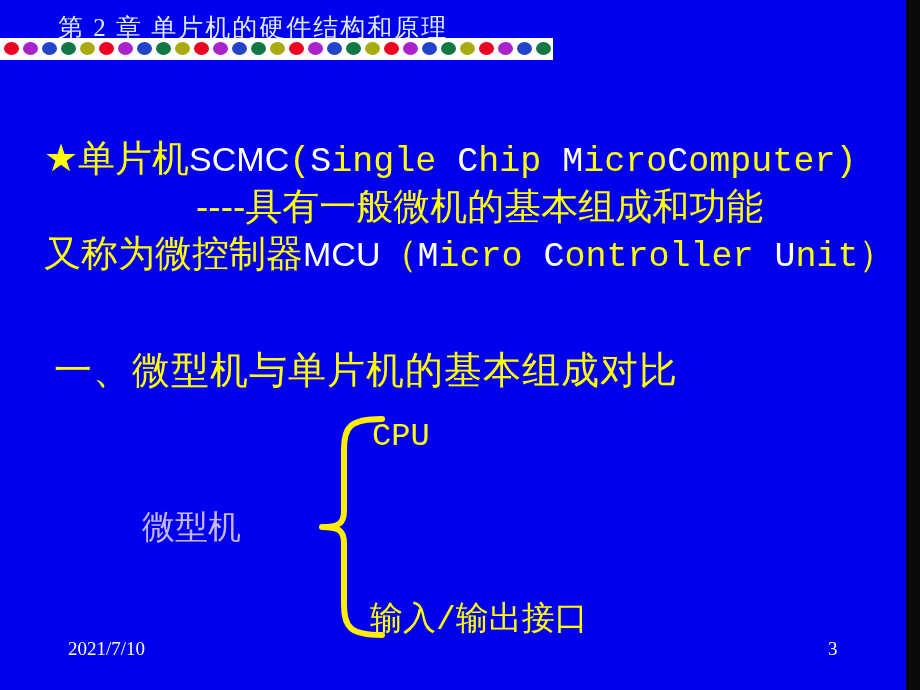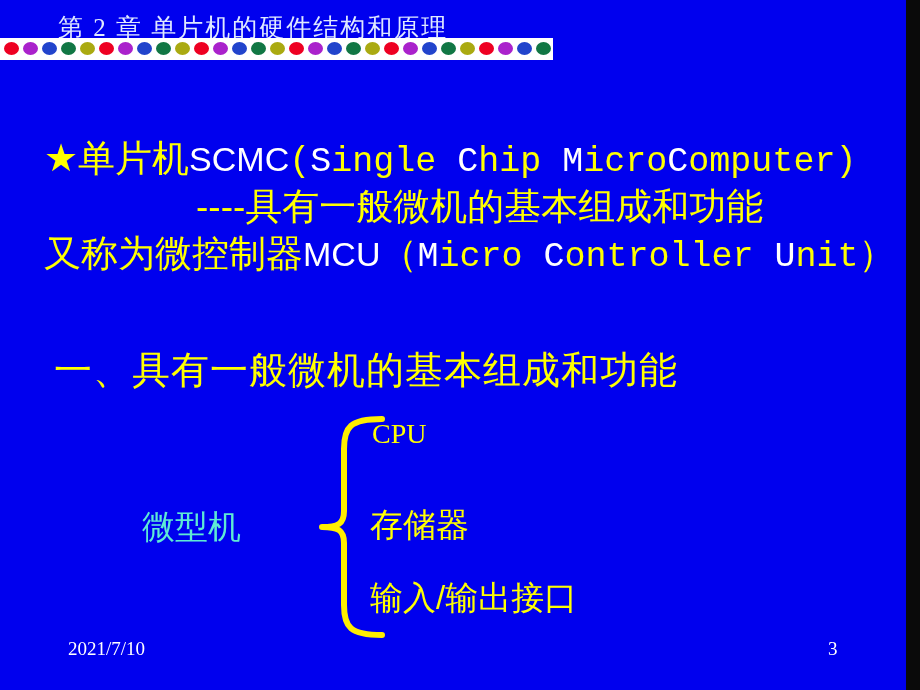--- a/index.html
+++ b/index.html
@@ -104,38 +104,38 @@
     left: 0;
     top: 405px;
     width: 920px;
     height: 235px;
   }
   #diagram-root-label {
     position: absolute;
     left: 142px;
     top: 505px;
     font-size: 33px;
-    color: #5eead4;
+    color: #c4b5fd;
     white-space: nowrap;
     font-family: Liberation Serif, serif;
   }
   .branch-label {
     position: absolute;
     font-size: 33px;
     color: #FFFF00;
     white-space: nowrap;
     font-family: "Liberation Sans", sans-serif;
   }
   .branch-label.latin {
-    font-family: Liberation Serif, serif;
-    font-size: 28px;
+    font-family: Liberation Mono, monospace;
+    font-size: 32px;
   }
   #branch-0 { left: 372px; top: 418px; }
   #branch-1 { left: 370px; top: 503px; }
-  #branch-2 { left: 370px; top: 576px; }
+  #branch-2 { left: 370px; top: 596px; font-family: Liberation Mono, monospace; }
 
   #brace-svg {
     position: absolute;
     left: 272px;
     top: 415px;
   }
 
   
   #footer-date {
     position: absolute;
@@ -199,36 +199,35 @@
 
 
   <div class="body-line" id="line3">
     <span class="cn">----</span><span class="cn">具有一般微机的基本组成和功能</span>
   </div>
 
   <div class="body-line" id="line4">
     <span class="cn">又称为微控制器</span><span class="sans-w">MCU</span><span class="cn">（</span><span id="line4-words"><span class="mono-w">M</span><span class="mono-y">icro</span><span class="mono-y"> </span><span class="mono-w">C</span><span class="mono-y">ontroller</span><span class="mono-y"> </span><span class="mono-w">U</span><span class="mono-y">nit</span></span><span class="cn">）</span>
   </div>
 
-  <div id="section-heading">一、具有一般微机的基本组成和功能</div>
+  <div id="section-heading">一、微型机与单片机的基本组成对比</div>
 
   <div id="diagram"></div>
 
   <div id="diagram-root-label">微型机</div>
 
   <svg id="brace-svg" width="130" height="225" viewBox="0 0 130 225">
     <path id="brace-path" d="M 110 4
              C 78 4 72 12 72 34
              L 72 96
              C 72 109 66 112 50 112
              C 66 112 72 115 72 128
              L 72 190
              C 72 212 78 220 110 220" fill="none" stroke="#FFEE00" stroke-width="6" stroke-linecap="round" stroke-linejoin="round"></path>
   </svg>
 
   <div class="branch-label latin" id="branch-0">CPU</div>
-  <div class="branch-label" id="branch-1">存储器</div>
   <div class="branch-label" id="branch-2">输入/输出接口</div>
 
   <div id="footer-date">2021/7/10</div>
   <div id="footer-page">3</div>
 
 </div>
 
 </body></html>

